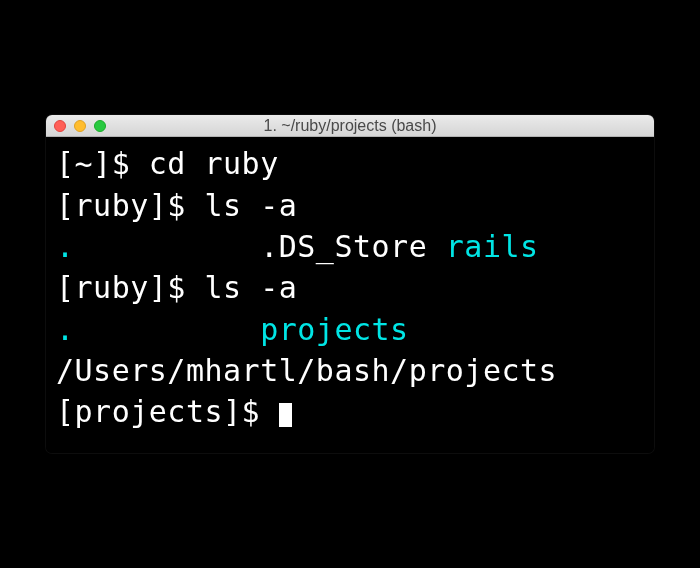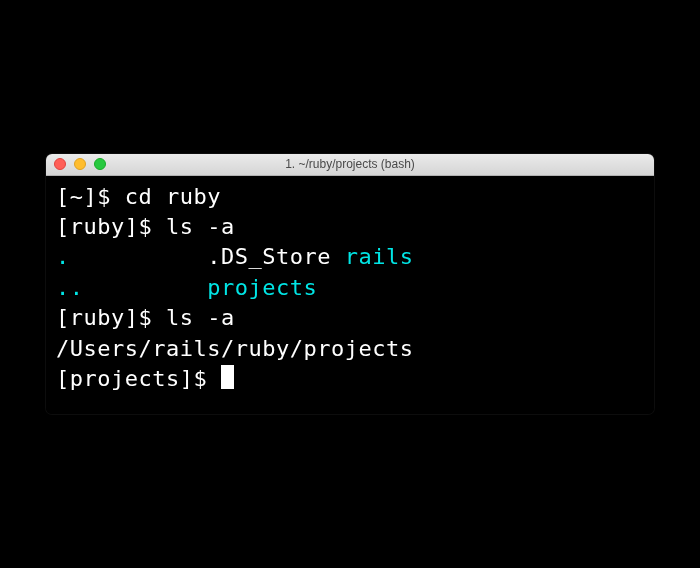--- a/index.html
+++ b/index.html
@@ -43,30 +43,30 @@
       border-radius: 50%;
     }
     .light.close { background: #ff5f57; border: 0.5px solid #e0443e; }
     .light.min { background: #ffbd2e; border: 0.5px solid #dea123; }
     .light.max { background: #28c940; border: 0.5px solid #1aab29; }
     .title-text {
       position: absolute;
       left: 0;
       right: 0;
       text-align: center;
-      font-size: 12px;
+      font-size: 16px;
       color: #4a4a4a;
       font-family: -apple-system, "Helvetica Neue", Arial, sans-serif;
       pointer-events: none;
     }
     .terminal-body {
       background: #000;
       padding: 6px 10px 20px 10px;
       color: #fff;
-      font-size: 22px;
+      font-size: 30px;
       line-height: 1.38;
       letter-spacing: 0.5px;
     }
     .line {
       white-space: pre;
     }
     .dir {
       color: #00e5e5;
     }
     .cursor {
@@ -87,18 +87,18 @@
       <div class="light close"></div>
       <div class="light min"></div>
       <div class="light max"></div>
     </div>
     <div class="title-text">1. ~/ruby/projects (bash)</div>
   </div>
   <div class="terminal-body">
     <div class="line"><span>[~]$ </span><span>cd ruby</span></div>
     <div class="line"><span>[ruby]$ </span><span>ls -a</span></div>
     <div class="line"><span class="dir">.          </span><span>.DS_Store </span><span class="dir">rails</span></div>
-    <div class="line"><span class="dir">..         </span><span class="dir">projects</span></div>
     <div class="line"><span>[ruby]$ </span><span>ls -a</span></div>
-    <div class="line"><span>/Users/rails/ruby/projects</span></div>
+    <div class="line"><span class="dir">.          </span><span class="dir">projects</span></div>
+    <div class="line"><span>/Users/mhartl/bash/projects</span></div>
     <div class="line"><span>[projects]$ </span><span class="cursor"></span></div>
   </div>
 </div>
 
 </body></html>

